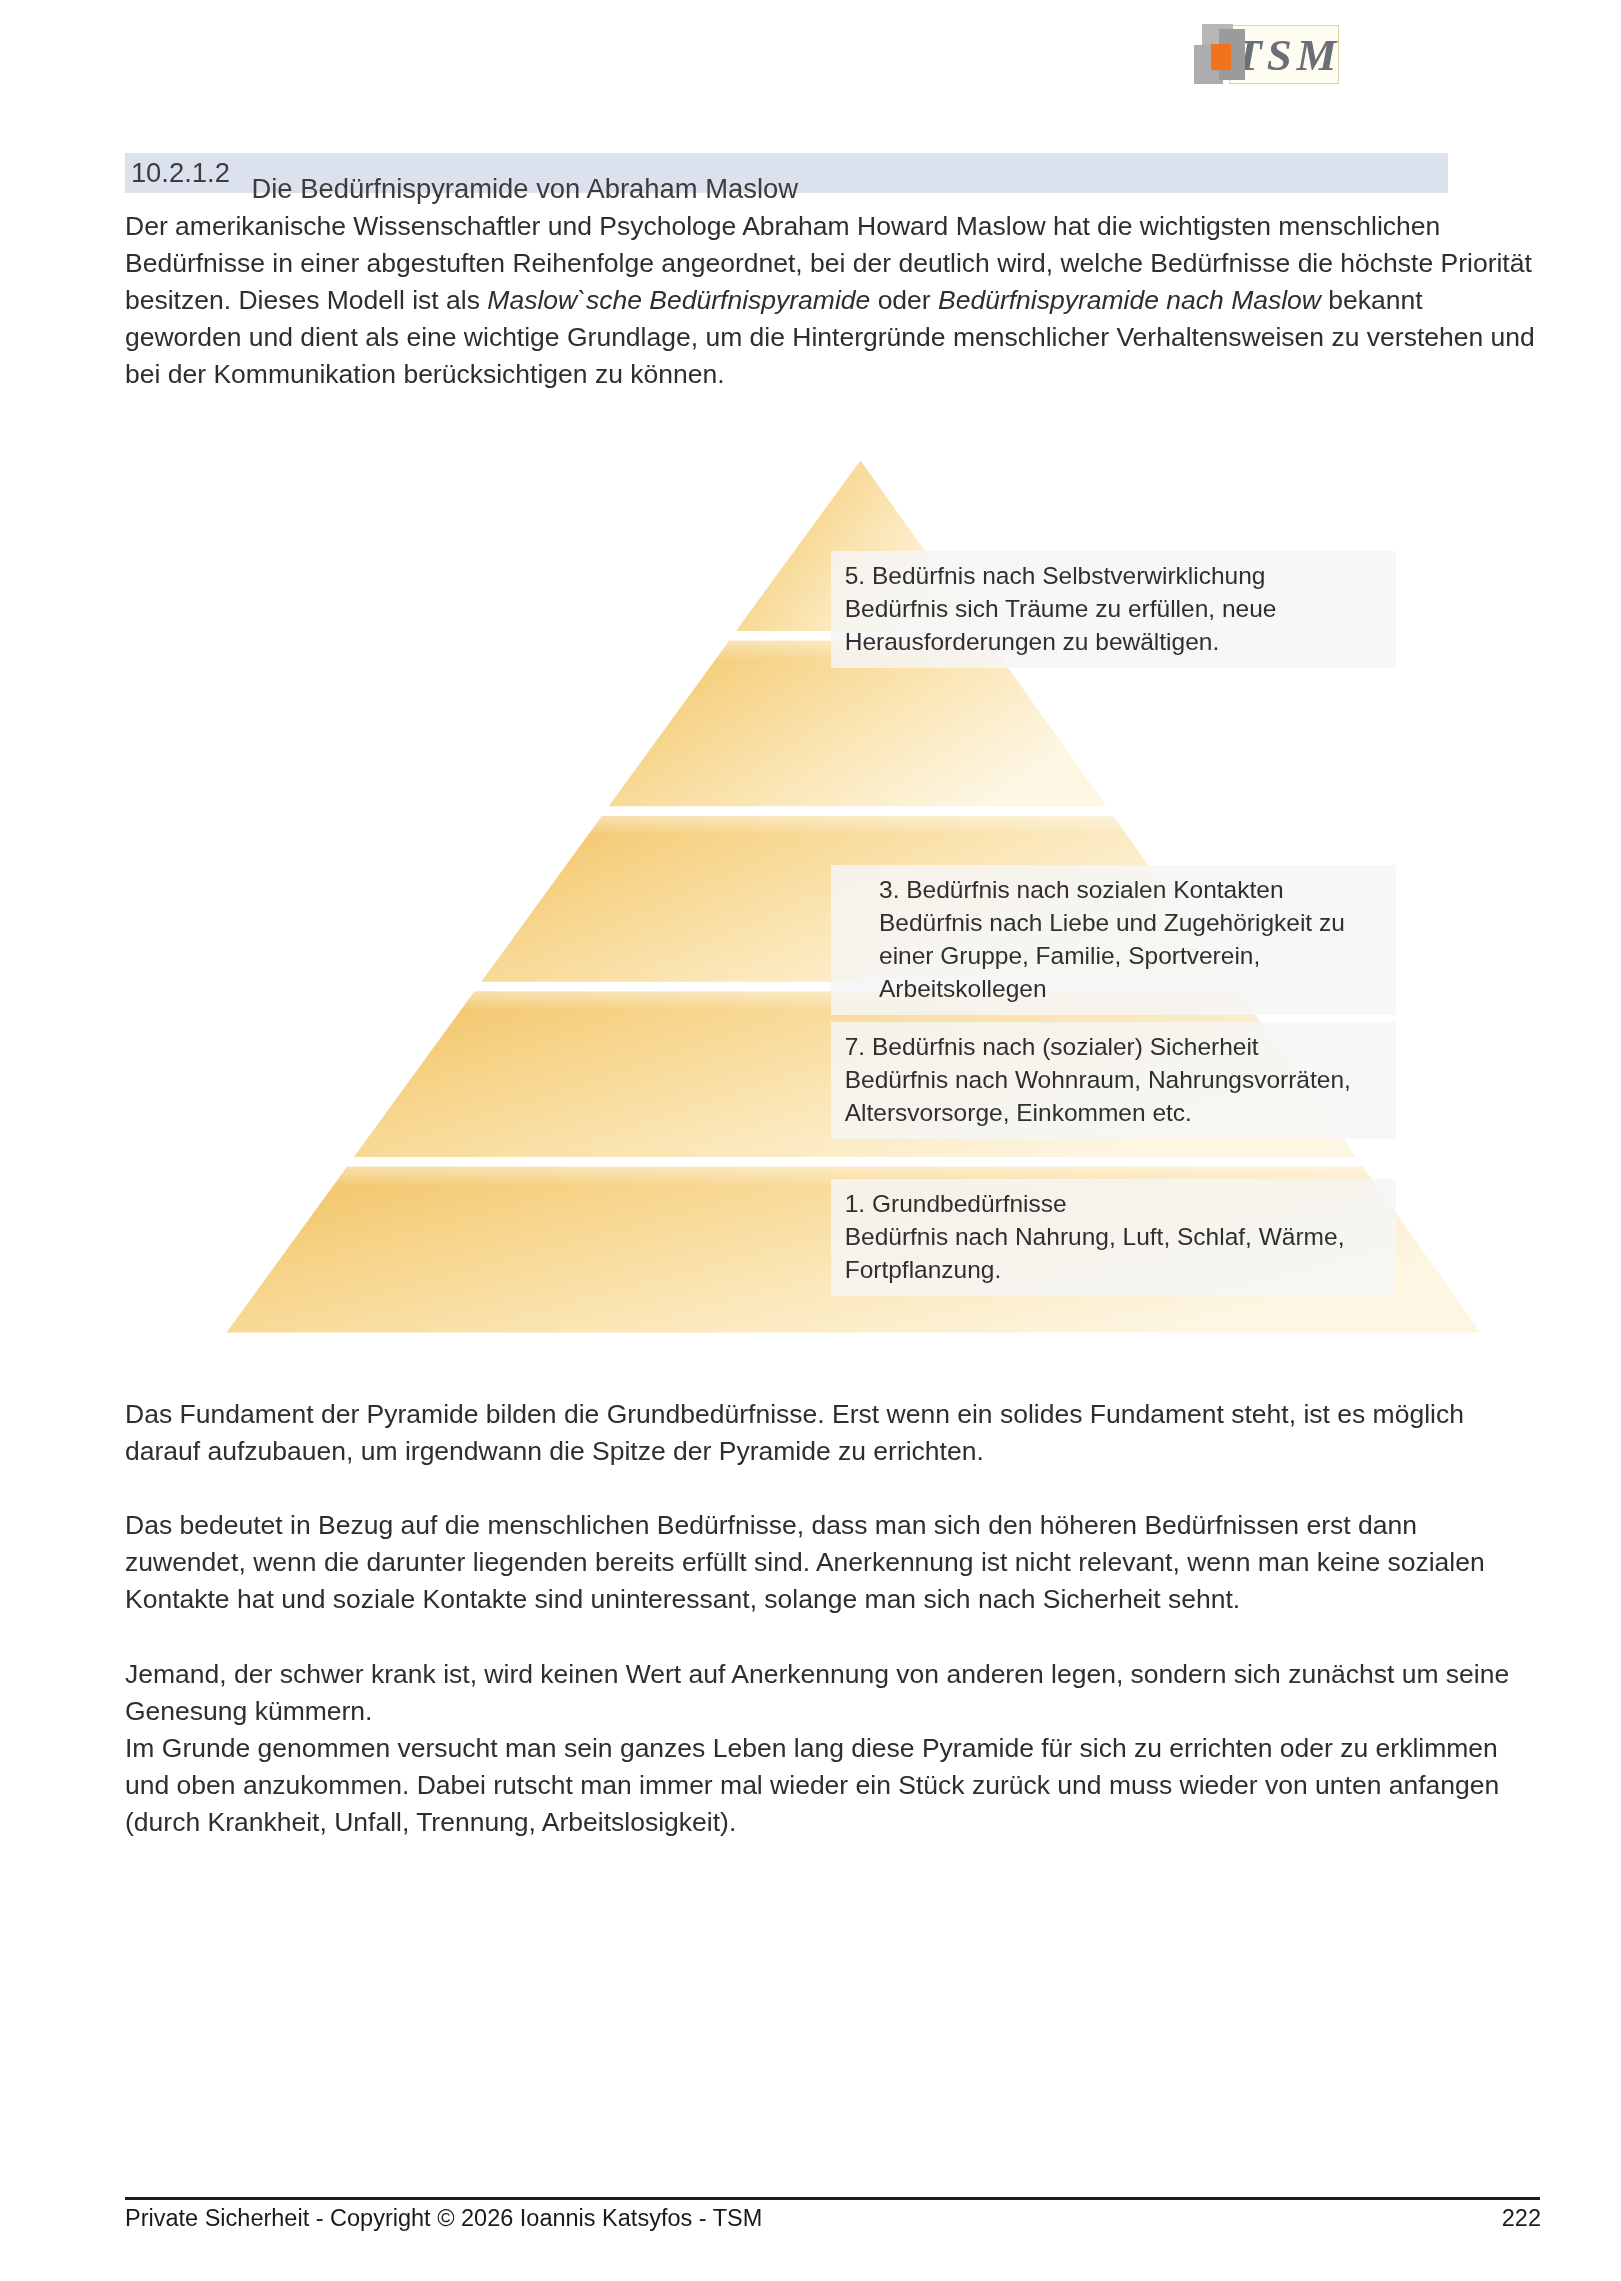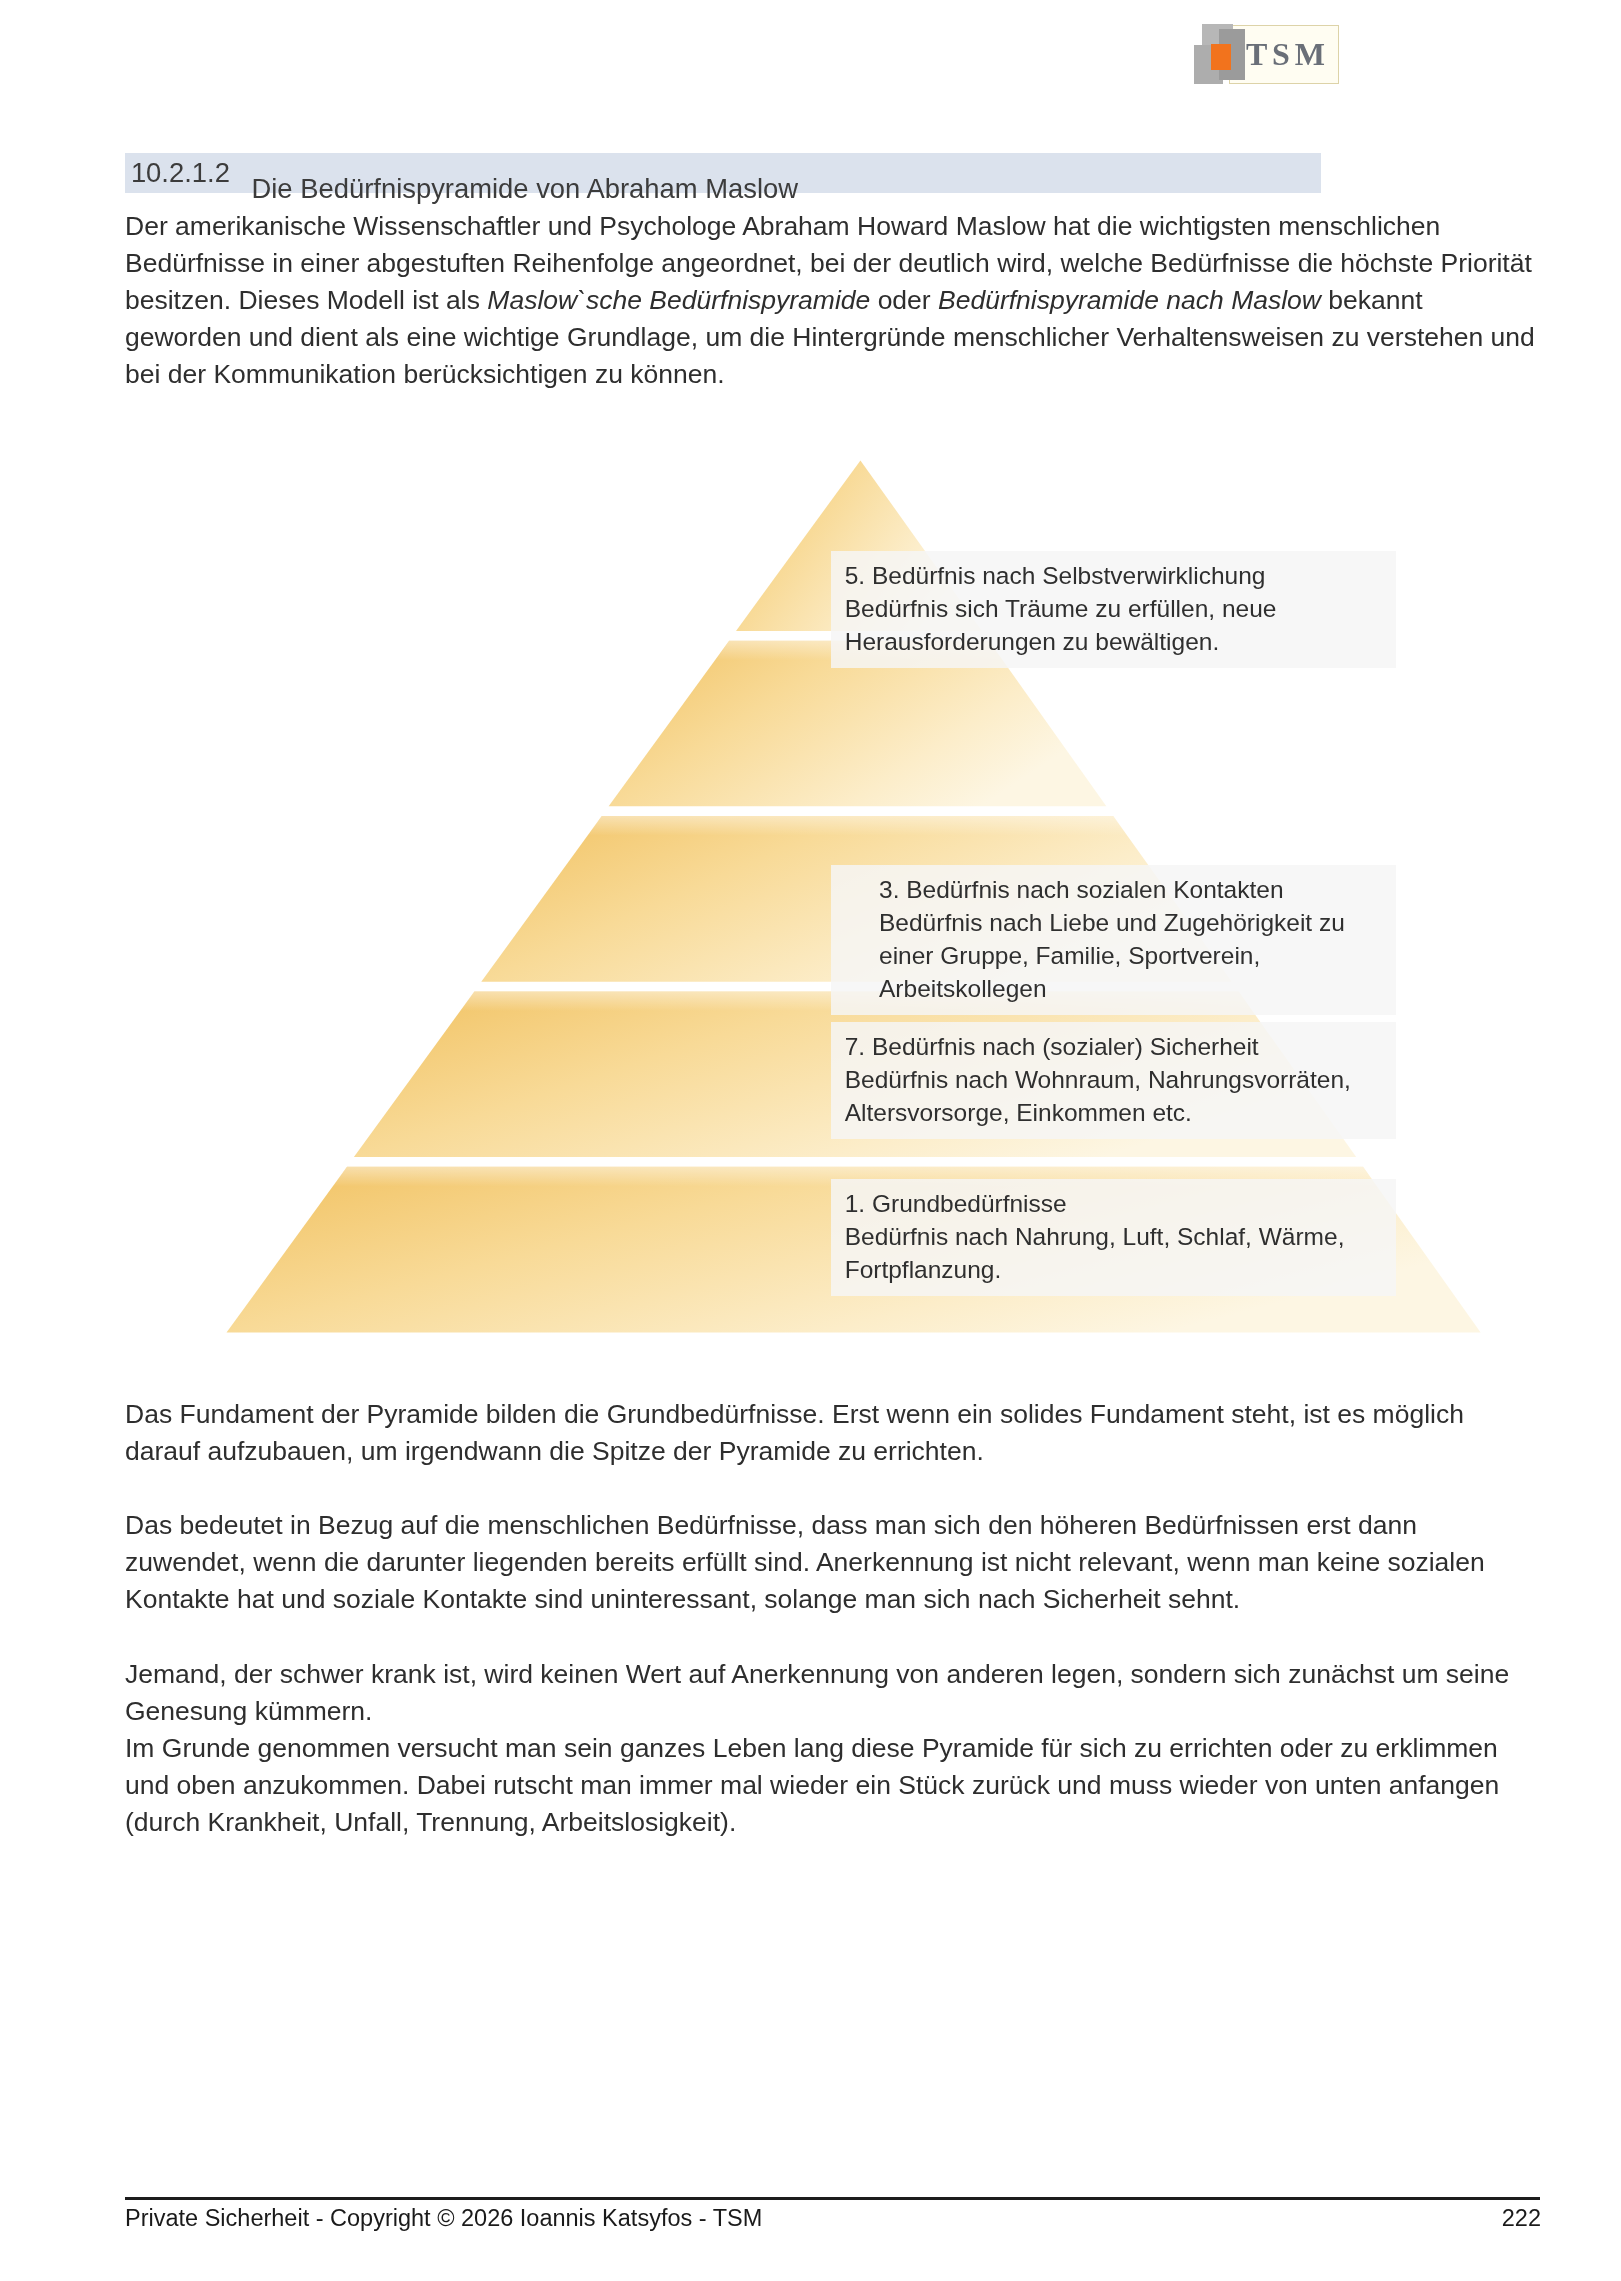--- a/index.html
+++ b/index.html
@@ -12,31 +12,31 @@
     overflow:hidden;
     margin:0 auto;
   }
   
   .logo{position:absolute;left:1192px;top:21.6px;width:149px;height:67px;}
   .logo .tsm-box{
     position:absolute;left:37px;top:3.9px;width:110px;height:59px;
     background:#fffdf2;border:1px solid #ddd3a8;
     display:flex;align-items:center;justify-content:center;
     font-family:"Liberation Serif", serif;font-weight:bold;
-    font-size:32px;letter-spacing:4.9px;color:#6a6f78;z-index:1;
-    padding-left:7.8px;box-sizing:border-box;
+    font-size:45px;letter-spacing:4.9px;color:#6a6f78;z-index:1;
+    padding-left:7.8px;box-sizing:border-box;font-style:italic;
   }
   .sq{position:absolute;}
   .sq-light{left:9.8px;top:2px;width:31px;height:43px;background:#b7b7b7;z-index:2;}
   .sq-mid{left:27.4px;top:7.8px;width:25.5px;height:51px;background:#9b9b9b;z-index:3;}
   .sq-low{left:2px;top:23.5px;width:29px;height:39px;background:#adadad;z-index:2;}
   .sq-orange{left:18.6px;top:22.5px;width:20.6px;height:25.5px;background:#f2731d;z-index:4;}
   
   .heading-bar{
-    position:absolute;left:125px;top:153px;width:1196px;height:40px;
+    position:absolute;left:125px;top:153px;width:1323px;height:40px;
     background:#dbe2ed;display:flex;align-items:center;
     font-size:27.4px;color:#3c3c3c;box-sizing:border-box;padding-left:5.9px;
   }
   .heading-bar .sec-title{margin-left:21.6px;margin-top:32px;}
   
   .para{
     position:absolute;left:125px;width:1418px;
     font-size:26.5px;line-height:37px;color:#2e2e2e;
   }
   .para .it{font-style:italic;}

